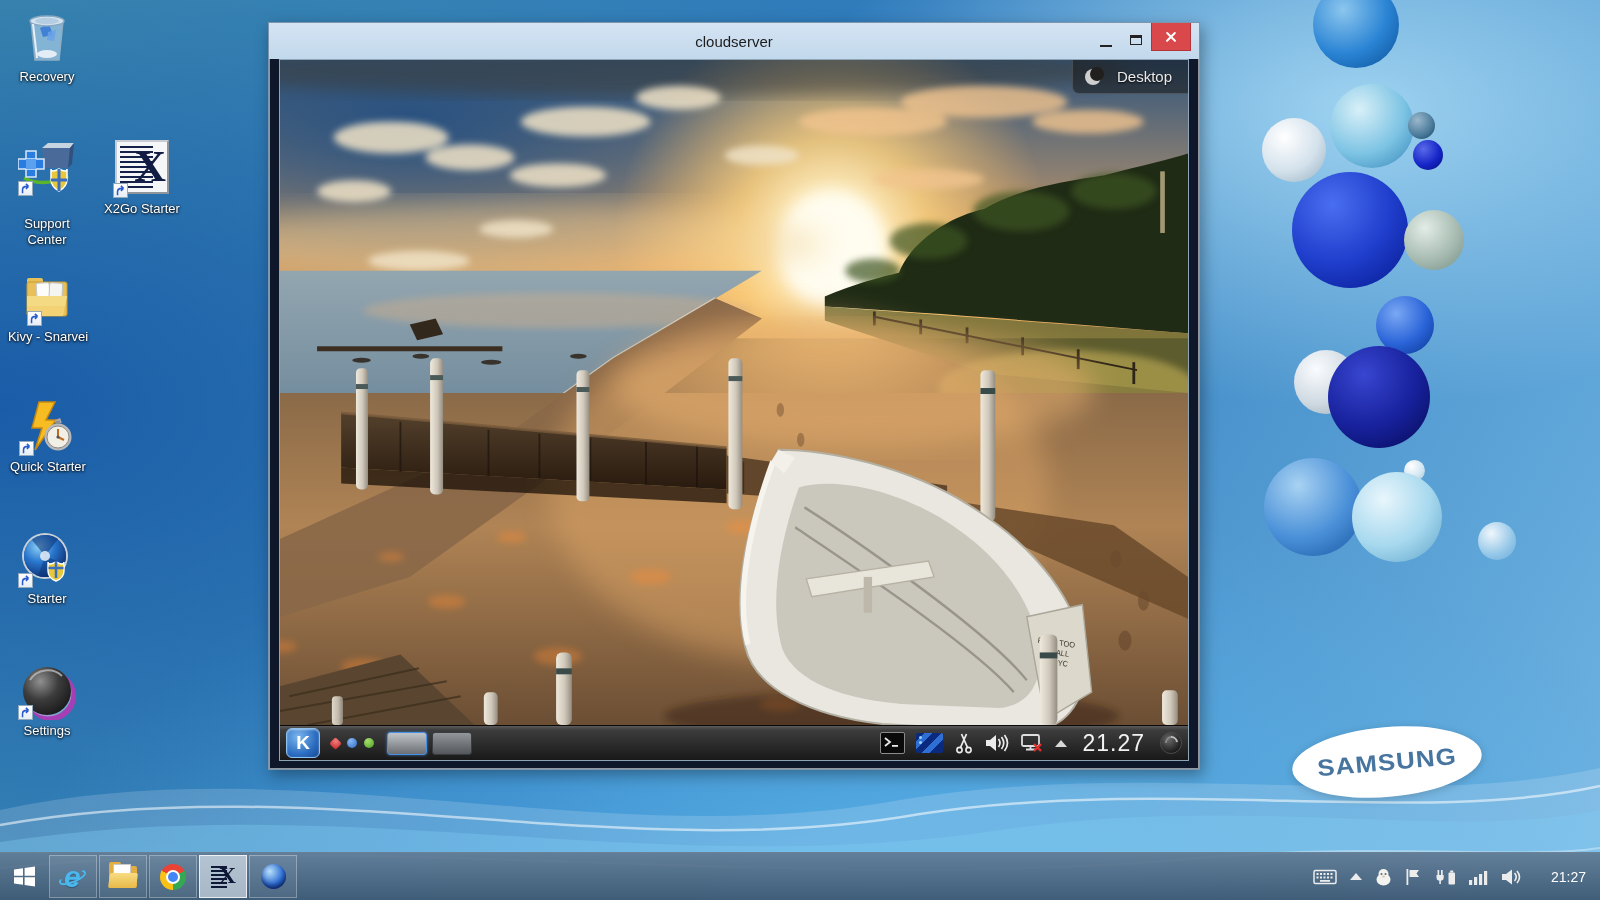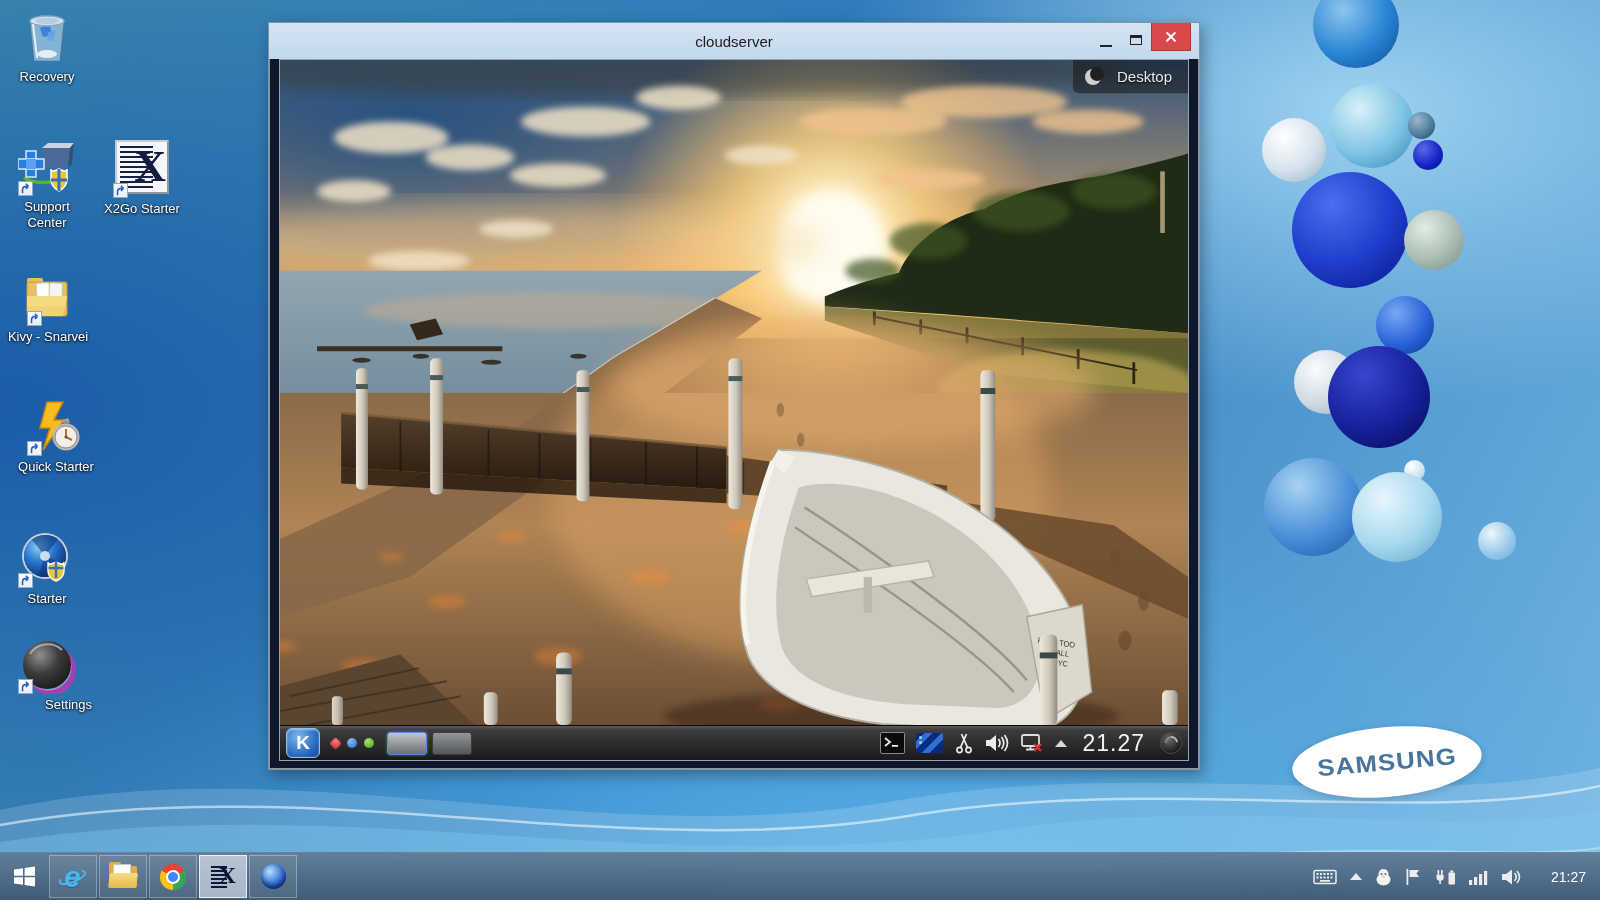--- a/index.html
+++ b/index.html
@@ -19,26 +19,26 @@
 
   
   .desk-icon{position:absolute;text-align:center;z-index:2;}
   .di-art{width:58px;height:58px;margin:0 auto;position:relative;}
   .di-label{margin-top:3px;font-size:13px;color:#fff;line-height:1.25;
             text-shadow:0 1px 3px rgba(0,0,0,.95),0 0 2px rgba(0,0,0,.7);}
   .sc{position:absolute;left:0;bottom:0;width:15px;height:15px;background:linear-gradient(#ffffff,#e7eef5);
       border:1px solid #93a9bd;display:flex;align-items:center;justify-content:center;box-sizing:border-box;}
   .di-papirkurv{left:2px;top:8px;width:90px;}
   .di-support{left:2px;top:138px;width:90px;}
-  .di-support .di-label{width:76px;margin:3px auto 0;}
+  .di-support .di-label{width:76px;margin:20px auto 0;}
   .di-x2goc{left:96px;top:138px;width:92px;}
   .di-kivy{left:-6px;top:268px;width:108px;white-space:nowrap;}
-  .di-quick{left:8px;top:398px;width:96px;}
+  .di-quick{left:0px;top:398px;width:96px;}
   .di-recovery{left:2px;top:530px;width:90px;}
-  .di-settings{left:2px;top:636px;width:90px;text-align:right;}
+  .di-settings{left:2px;top:662px;width:90px;}
 
   .x2goicon{width:54px;height:54px;margin:2px auto 0;background:#f4f6f8;border:2px solid #c7ccd2;
             border-right-color:#8f959c;border-bottom-color:#8f959c;position:relative;box-sizing:border-box;overflow:hidden;}
   .x2goicon .lines{position:absolute;left:3px;top:4px;width:33px;height:42px;
             background:repeating-linear-gradient(180deg,#16214a 0 2px,transparent 2px 5px);}
   .x2goicon .bigx{position:absolute;right:1px;top:1px;font-family:"Liberation Serif",serif;
             font-weight:bold;font-size:44px;line-height:48px;color:#121c42;}
   .x2goicon-mini{width:26px;height:26px;background:rgba(250,252,254,.0);position:relative;overflow:hidden;}
   .x2goicon-mini .lines{position:absolute;left:1px;top:2px;width:16px;height:22px;
             background:repeating-linear-gradient(180deg,#10183a 0 2px,transparent 2px 4px);}

